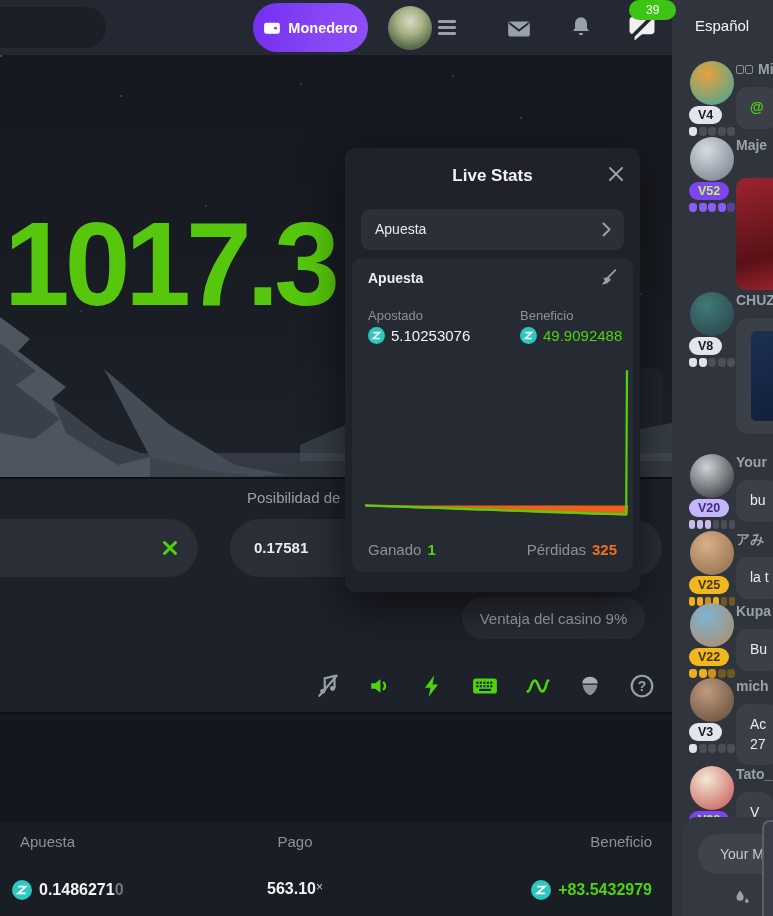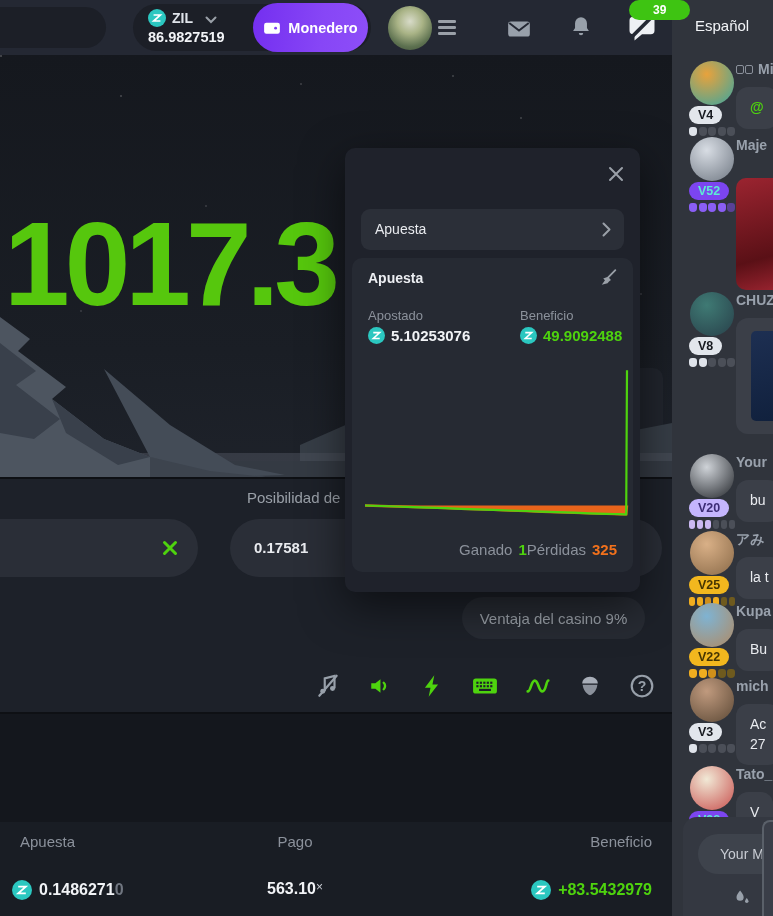--- a/index.html
+++ b/index.html
@@ -13,21 +13,21 @@
 .tb-group{position:absolute;left:133px;top:4px;width:238px;height:47px;border-radius:24px;background:#1c1f27}
 .tb-zil{position:absolute;left:15px;top:5px;width:18px;height:18px}
 .tb-code{position:absolute;left:39px;top:6px;font-size:14px;font-weight:bold;color:#dfe3e9}
 .tb-chev{position:absolute;left:72px;top:12px}
 .tb-balance{position:absolute;left:15px;top:25px;font-size:14.5px;font-weight:bold;color:#f2f4f7}
 .wallet-btn{position:absolute;left:253px;top:3px;width:115px;height:49px;border-radius:25px;background:linear-gradient(95deg,#742ff0 0%,#8746f6 60%,#8d4ef8 100%);display:flex;align-items:center;justify-content:center;gap:7px;color:#fff;font-size:14.5px;font-weight:bold;cursor:pointer}
 .tb-avatar{position:absolute;left:388px;top:6px;width:44px;height:44px;border-radius:50%;background:radial-gradient(circle at 50% 35%,#d8dbc9 0%,#a9b386 35%,#5d7150 70%,#3e4b38 100%)}
 .tb-menu{position:absolute;left:438px;top:20px;width:18px;height:16px}
 .tb-menu i{display:block;width:18px;height:2.6px;border-radius:1.3px;background:#9aa0a8;margin-bottom:3.6px}
 .tb-ico{position:absolute;top:15px}
-.badge39{position:absolute;left:629px;top:0;min-width:30px;height:20px;border-radius:10px;background:#3ec412;color:#fff;font-size:12px;font-weight:bold;display:flex;align-items:center;justify-content:center;z-index:22;padding:0 24px}
+.badge39{position:absolute;left:629px;top:0;min-width:30px;height:20px;border-radius:10px;background:#3ec412;color:#fff;font-size:12px;font-weight:normal;display:flex;align-items:center;justify-content:center;z-index:22;padding:0 17px}
 
 
 #game{position:absolute;left:0;top:55px;width:672px;height:424px;background:linear-gradient(180deg,#15181e 0%,#1a1e25 70%,#1e222a 100%);overflow:hidden}
 #stars{position:absolute;left:0;top:0;width:2px;height:2px;border-radius:50%;background:rgba(255,255,255,.25);
 box-shadow:120px 40px rgba(255,255,255,.22),300px 28px rgba(255,255,255,.18),520px 62px rgba(255,255,255,.2),205px 150px rgba(255,255,255,.16),600px 140px rgba(255,255,255,.18),80px 255px rgba(255,255,255,.15),640px 238px rgba(255,255,255,.15),452px 20px rgba(255,255,255,.2),362px 198px rgba(255,255,255,.12)}
 #multiplier{position:absolute;left:4px;top:141px;font-size:118px;font-weight:bold;letter-spacing:-5px;color:#56c70d;white-space:nowrap;z-index:2}
 .side-tile{position:absolute;left:606px;top:313px;width:57px;height:120px;border-radius:10px;background:#21252d}
 #mountains{position:absolute;left:0;top:262px}
 
 
@@ -56,36 +56,36 @@
 #panel{position:absolute;left:345px;top:148px;width:295px;height:444px;border-radius:10px;background:#1f222b;box-shadow:0 14px 44px rgba(0,0,0,.55);z-index:10}
 .pn-title{position:absolute;left:0;top:18px;width:100%;text-align:center;font-size:17px;font-weight:bold;color:#f1f3f6}
 .pn-close{position:absolute;right:16px;top:18px;width:16px;height:16px;cursor:pointer}
 .pn-drop{position:absolute;left:16px;top:61px;width:263px;height:41px;border-radius:9px;background:#2b2f38;cursor:pointer}
 .pn-drop .lbl{position:absolute;left:14px;top:12px;font-size:14px;color:#e8eaee}
 .pn-drop .chv{position:absolute;right:13px;top:13px}
 .pn-card{position:absolute;left:7px;top:110px;width:281px;height:314px;border-radius:10px;background:#262a33}
 .card-title{position:absolute;left:16px;top:12px;font-size:14px;font-weight:bold;color:#eceef2}
 .broom{position:absolute;right:14px;top:9px;cursor:pointer}
 .stat-lbl{position:absolute;top:50px;font-size:13px;color:#8b919b}
-.stat-val{position:absolute;top:69px;display:flex;align-items:center;gap:6px;font-size:15px;font-weight:bold;color:#f1f3f6}
-.card-foot{position:absolute;left:16px;right:16px;top:283px;display:flex;justify-content:flex-end;font-size:15px;color:#8b919b}
+.stat-val{position:absolute;top:69px;display:flex;align-items:center;gap:6px;font-size:15px;font-weight:normal;color:#f1f3f6}
+.card-foot{position:absolute;left:16px;right:16px;top:283px;display:flex;justify-content:space-between;font-size:15px;color:#8b919b}
 .card-foot b{margin-left:6px}
 .orange{color:#f2711c}
 #lsChart{position:absolute;left:10px;top:100px}
 
 
 #sidebar{position:absolute;left:672px;top:0;width:101px;height:916px;background:#30343c;z-index:15}
 .lang{position:absolute;left:23px;top:17px;font-size:15px;font-weight:normal;color:#f3f5f8;cursor:pointer}
 .chat-item{position:absolute;left:0;width:101px}
 .ci1{top:58px}.ci2{top:134px}.ci3{top:289px}.ci4{top:451px}.ci5{top:528px}.ci6{top:600px}.ci7{top:675px}.ci8{top:763px}
 .chat-left{position:absolute;left:17px;top:3px;width:46px;}
 .avatar{width:44px;height:44px;border-radius:50%;margin:0 auto;cursor:pointer}
 .level-badge{position:relative;margin-top:-13px;display:inline-block;padding:2px 9px;border-radius:11px;font-size:12.5px;font-weight:bold}
 .lv-white{background:#e2e6ec;color:#171a20}
-.lv-purple{background:#7c45f0;color:#5eead4}
+.lv-purple{background:#7c45f0;color:#bef264}
 .lv-lavender{background:#c4b5fd;color:#3c2d76}
 .lv-gold{background:#f2b71e;color:#463502}
 .gem-row{margin-top:3px;display:flex;gap:1.5px;justify-content:center}
 .gem{width:8px;height:9px;border-radius:3px 3px 4px 4px}
 .chat-right{position:absolute;left:64px;top:2px;width:160px}
 .chat-user{height:18px;line-height:18px;font-size:14px;font-weight:bold;color:#99a1ac;white-space:nowrap;display:flex;gap:5px;align-items:center;cursor:pointer}
 .goggles-icon{display:inline-block;width:17px;height:9px;position:relative;flex:none}
 .goggles-icon::before,.goggles-icon::after{content:"";position:absolute;top:0;width:6px;height:7px;border:1.6px solid #8b919b;border-radius:2px}
 .goggles-icon::before{left:0}.goggles-icon::after{right:0}
 .chat-bubble{margin-top:9px;background:#3b3f48;border-radius:12px;padding:11px 14px;color:#e9ebef;font-size:14px;display:inline-block;line-height:1.4;white-space:nowrap}
@@ -195,20 +195,21 @@
     <div class="rb-val" style="right:20px">
       <svg width="20" height="20" viewBox="0 0 20 20">
           <circle cx="10" cy="10" r="10" fill="#2bc7c0"></circle>
           <path d="M6.2 6.6h7.6L6.2 13.4h7.6" stroke="#fff" stroke-width="1.8" fill="none"></path>
         </svg>
       <span class="green">+83.5432979</span>
     </div>
   </div>
 
   <div id="panel">
+    <div class="pn-title">Live Stats</div>
     <svg class="pn-close" viewBox="0 0 16 16">
       <path d="M2 2l12 12M14 2L2 14" stroke="#9aa0a8" stroke-width="2" stroke-linecap="round"></path>
     </svg>
     <div class="pn-drop">
       <span class="lbl">Apuesta</span>
       <svg class="chv" width="9" height="15" viewBox="0 0 9 15">
         <path d="M1.5 1.5l6 6-6 6" stroke="#9aa0a8" stroke-width="2" fill="none" stroke-linecap="round" stroke-linejoin="round"></path>
       </svg>
     </div>
     <div class="pn-card">
@@ -240,31 +241,20 @@
         </svg>
       <div class="card-foot">
         <span><span>Ganado</span><b class="green">1</b></span>
         <span><span>Pérdidas</span><b class="orange">325</b></span>
       </div>
     </div>
   </div>
 
   <div id="topbar">
     <div class="tb-stub"></div>
-    <div class="tb-group">
-      <svg class="tb-zil" viewBox="0 0 20 20">
-          <circle cx="10" cy="10" r="10" fill="#2bc7c0"></circle>
-          <path d="M6.2 6.6h7.6L6.2 13.4h7.6" stroke="#fff" stroke-width="1.8" fill="none"></path>
-        </svg>
-      <span class="tb-code">ZIL</span>
-      <svg class="tb-chev" width="12" height="8" viewBox="0 0 12 8">
-          <path d="M1.5 1.5L6 6l4.5-4.5" stroke="#9aa0a8" stroke-width="2" fill="none" stroke-linecap="round"></path>
-        </svg>
-      <span class="tb-balance">86.9827519</span>
-    </div>
     <div class="wallet-btn">
       <svg width="18" height="18" viewBox="0 0 24 24">
         <rect x="1.5" y="5" width="21" height="14.5" rx="3" fill="#fff"></rect>
         <circle cx="16.8" cy="12.2" r="1.9" fill="#7d3cf3"></circle>
       </svg>
       <span>Monedero</span>
     </div>
     <div class="tb-avatar"></div>
     <div class="tb-menu">
         <i></i>

